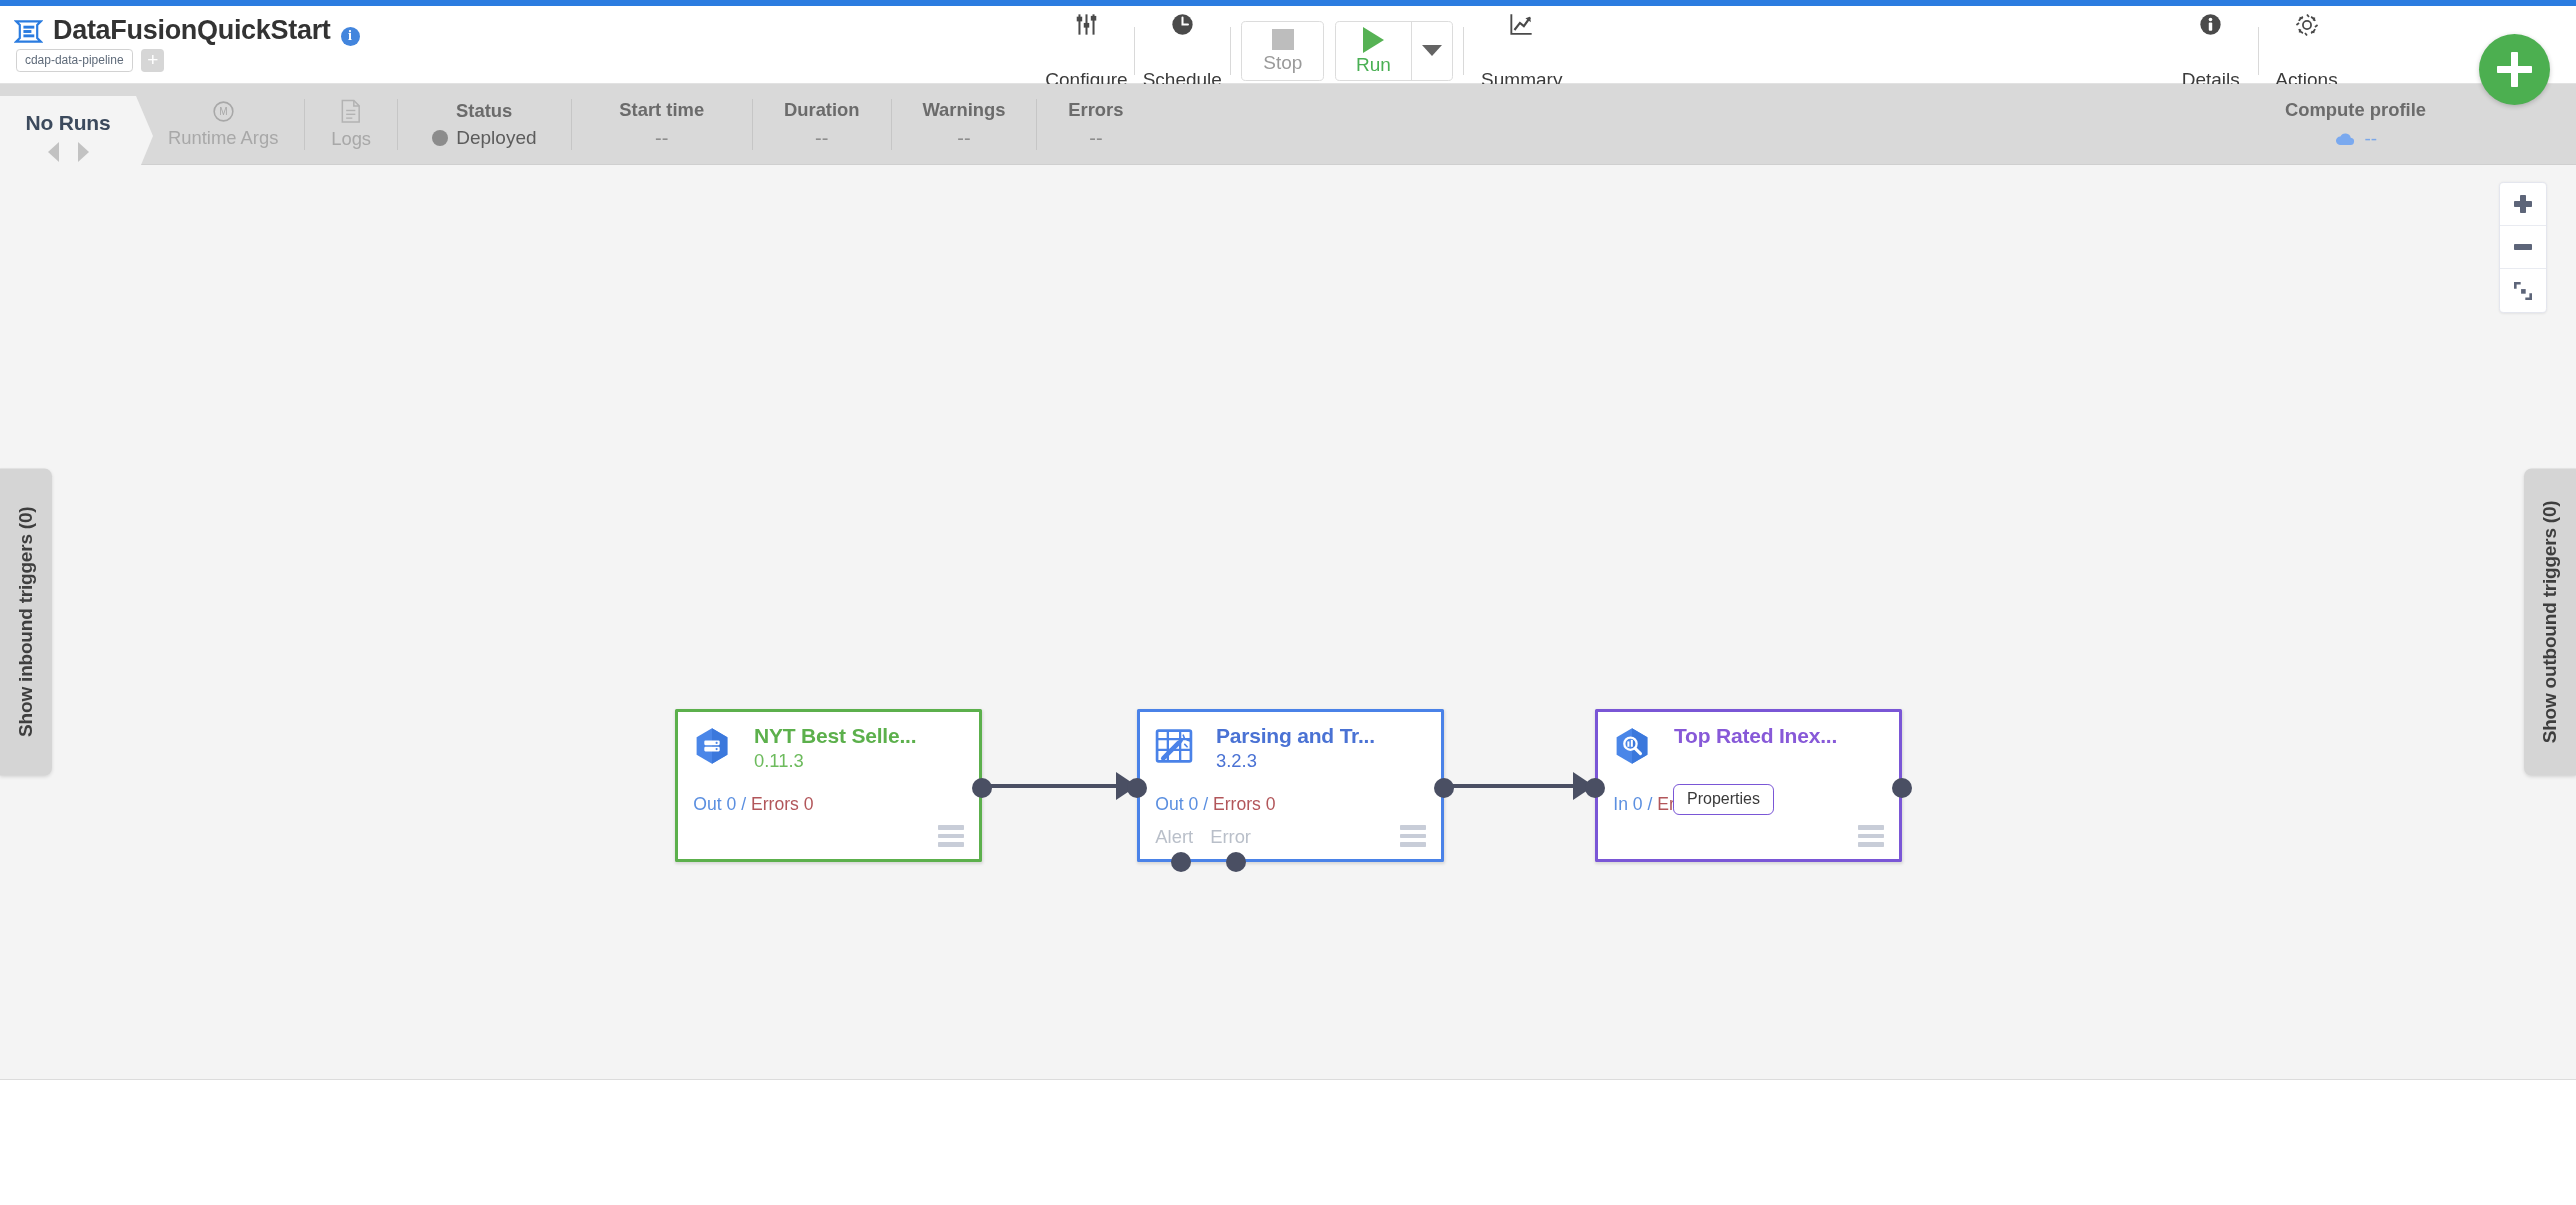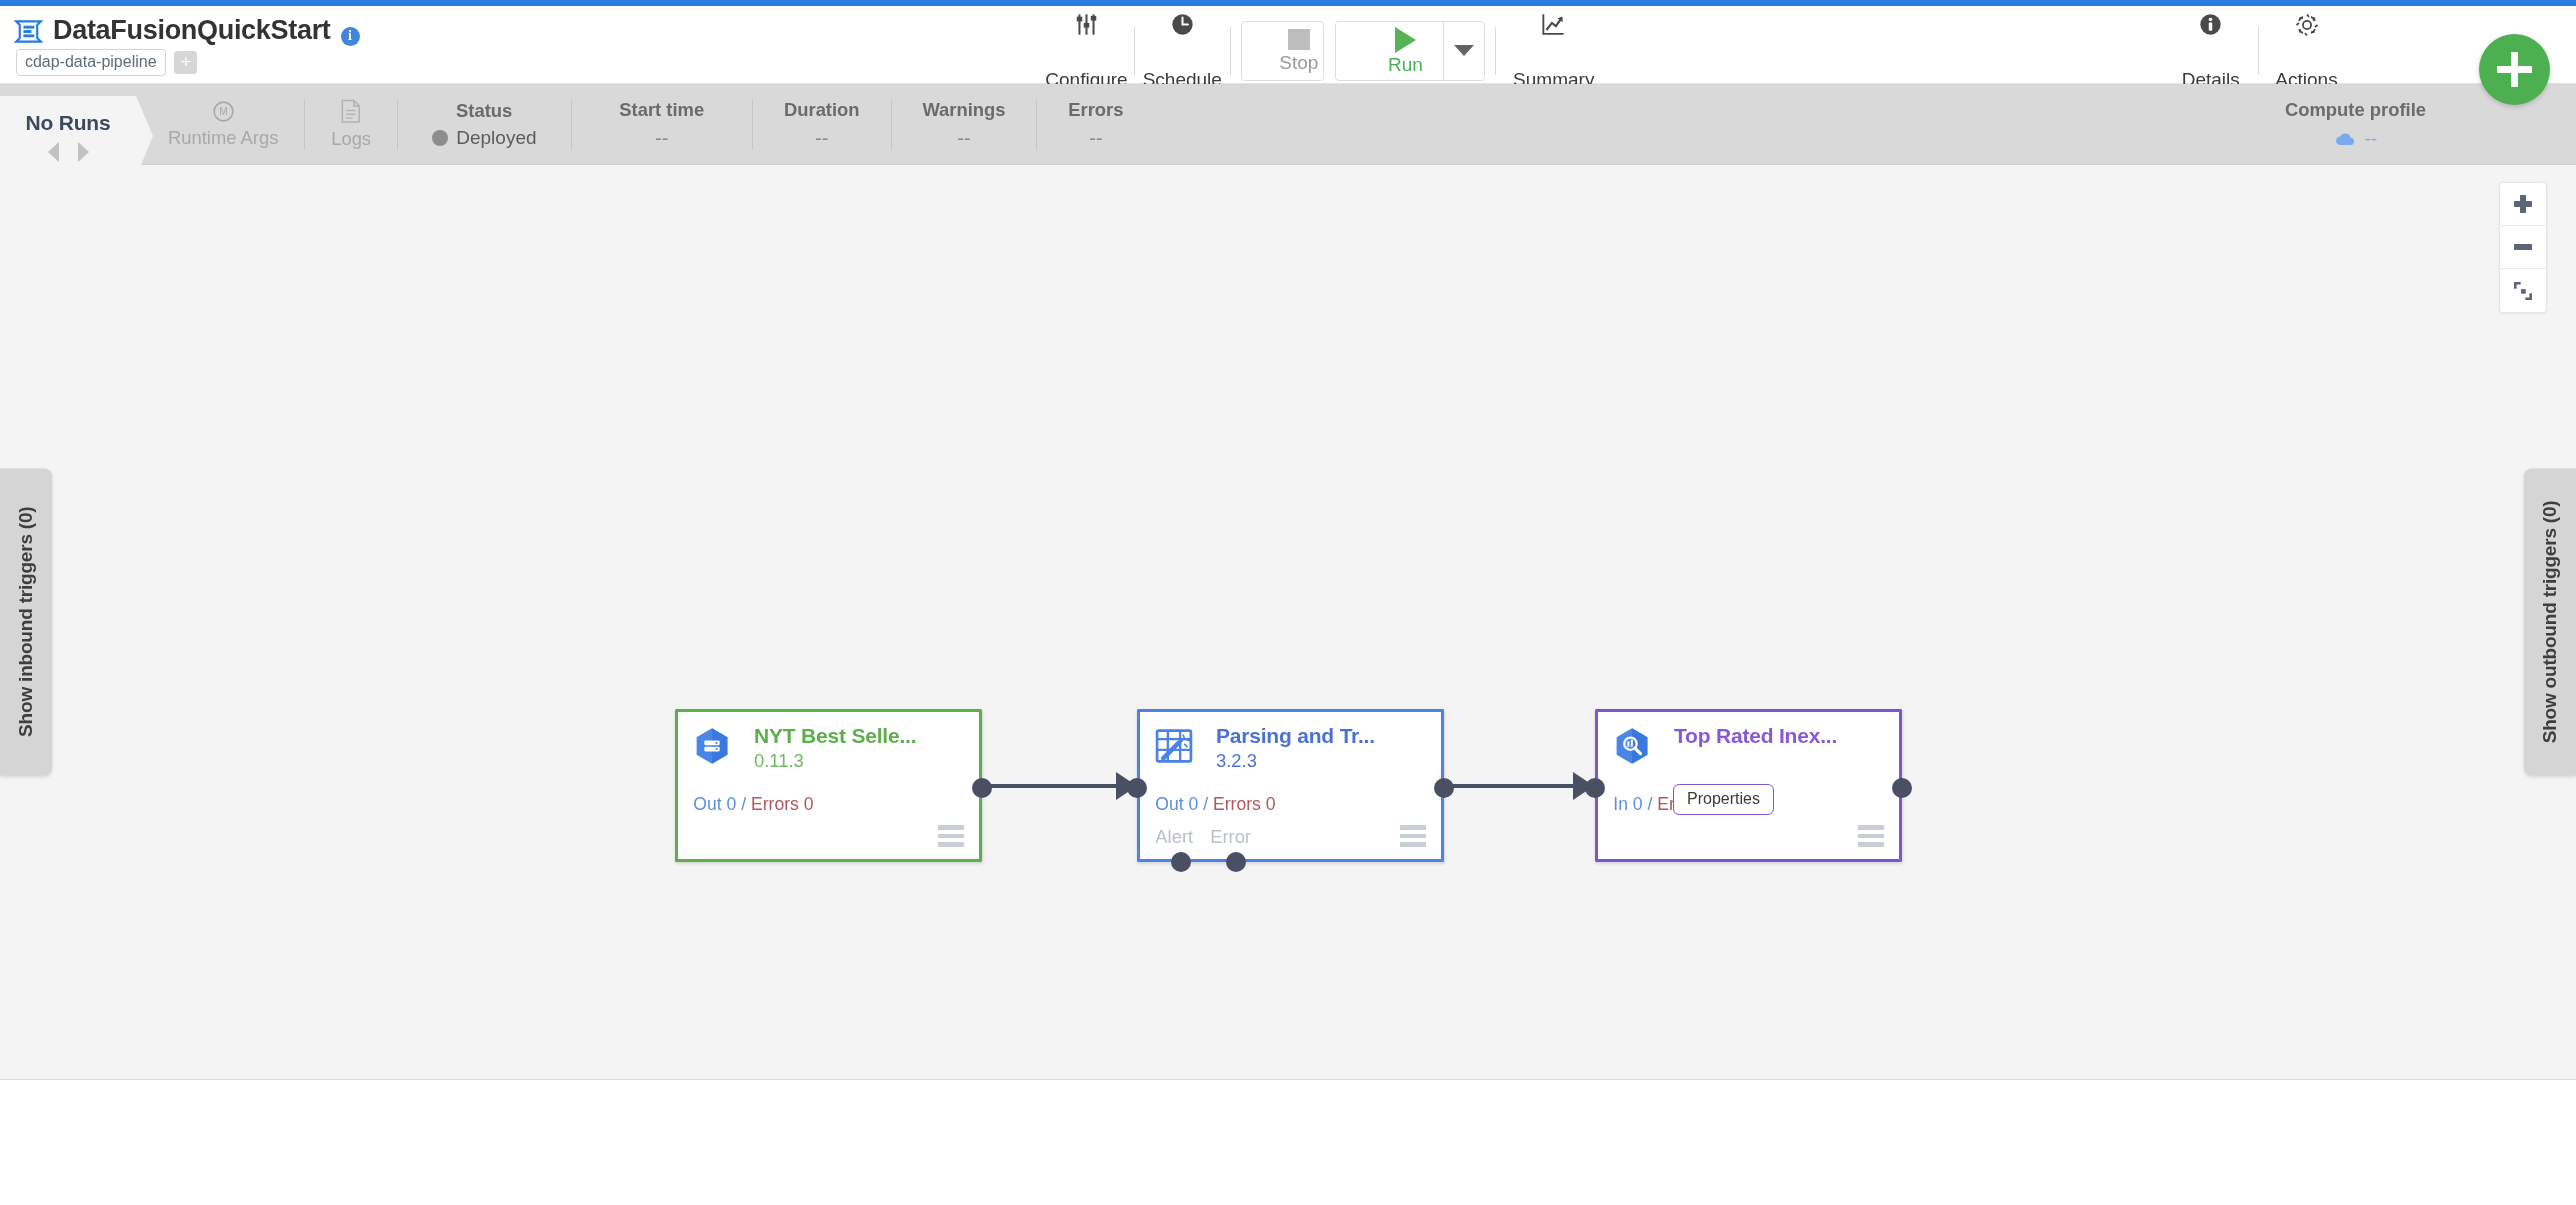--- a/index.html
+++ b/index.html
@@ -32,21 +32,21 @@
     white-space: nowrap;
   }
   .info-dot {
     width: 19px; height: 19px; border-radius: 50%; background: #4285dd;
     color:#fff; font-size: 14px; font-weight: bold; font-family: "Liberation Serif", serif;
     display:flex; align-items:center; justify-content:center; flex:none;
   }
   .tag-row { display:flex; align-items:center; gap: 8.4px; margin-top: 3.1px; margin-left: 1.5px; }
   .artifact-tag {
     border: 0.8px solid #d2d2d2; border-radius: 3.8px; padding: 3.1px 8.4px 3.8px;
-    font-size: 16px; color: #5f6b7a; background:#fff; white-space: nowrap;
+    font-size: 12px; color: #5f6b7a; background:#fff; white-space: nowrap;
   }
   .add-tag-btn {
     width: 23px; height: 23px; border-radius: 3.8px; background: #d6d6d6;
     color: #ffffff; font-size: 19px; line-height: 20px; text-align: center;
     border: none;
   }
 
   
   .toolbar-center {
     position: absolute; left: 1039px; top: 6.1px; height: 77px;
@@ -61,21 +61,21 @@
   .tb-sep { width: 0.8px; height: 48px; background: #d9d9d9; }
 
   .icon-sliders { width: 25px; height: 25px; }
   .icon-clock  { width: 25px; height: 25px; }
   .icon-chart  { width: 25px; height: 25px; }
   .icon-info-b { width: 25px; height: 25px; }
   .icon-gear   { width: 26px; height: 26px; }
 
   .btn-box {
     border: 0.8px solid #dcdcdc; border-radius: 4.6px; background:#fff;
-    height: 60px; display:flex; align-items:center;padding-left:32px;
+    height: 60px; display:flex; align-items:center;
   }
   .btn-stop {
     width: 83px; flex-direction: column; justify-content:center; gap: 3.1px;
   }
   .btn-stop .lbl { font-size: 19px; color: #9a9a9a; line-height: 1; }
   .stop-square { width: 21.5px; height: 21.5px; background: #bdbdbd; }
 
   .run-group { margin-left: 10.7px; }
   .btn-run {
     width: 75px; height: 58px; flex-direction: column; align-items: center;

